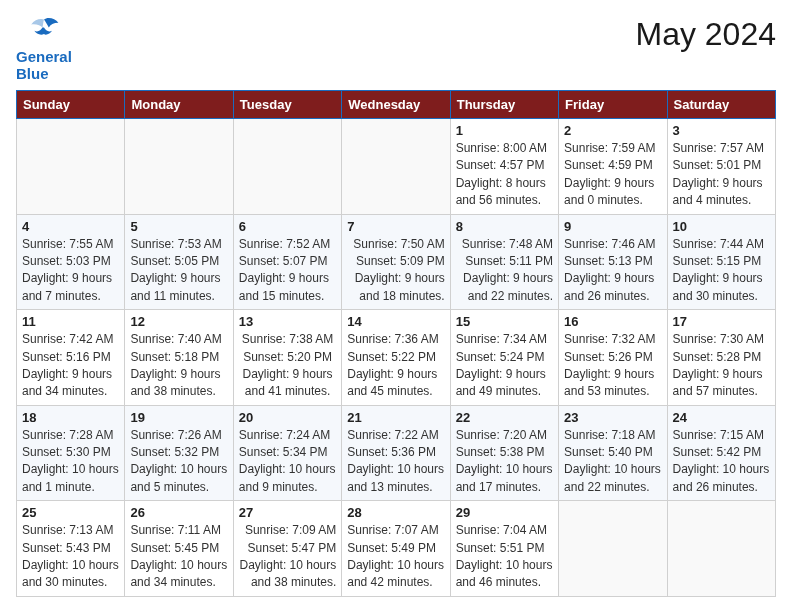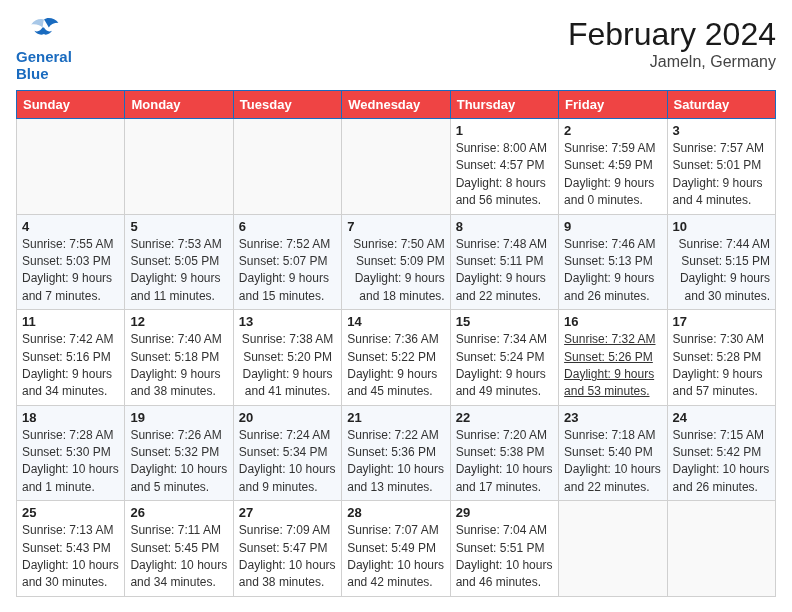--- a/index.html
+++ b/index.html
@@ -37,21 +37,21 @@
     .location-title {
       font-size: 16px;
       color: #444;
     }
     table {
       width: 100%;
       border-collapse: collapse;
       table-layout: fixed;
     }
     thead th {
-      background: #ef4444;
+      background: #7f1d1d;
       color: #fff;
       text-align: left;
       padding: 6px 6px;
       font-size: 13px;
       font-weight: bold;
       border: 1px solid #1a6bbf;
     }
     tbody td {
       vertical-align: top;
       border: 1px solid #d0d0d0;
@@ -90,22 +90,21 @@
       <path d="M20 4 C24 0 34 2 38 8 C32 8 28 10 26 14 C24 10 22 7 20 4Z" fill="#1a6bbf"></path>
       <path d="M20 4 C16 2 8 4 4 10 C10 9 16 11 18 14 C19 10 19 7 20 4Z" fill="#a8c8e8"></path>
       <path d="M18 14 C16 18 12 20 8 18 C10 22 16 24 20 22 C22 24 28 22 30 18 C26 20 22 18 20 14 C19.5 14 18.5 14 18 14Z" fill="#1a6bbf"></path>
     </svg>
     <div>
       <div style="font-size:15px;font-weight:bold;color:#1a6bbf;">General</div>
       <div style="font-size:15px;font-weight:bold;color:#1a6bbf;">Blue</div>
     </div>
   </div>
   <div class="title-block">
-    <div class="month-title">February 2024</div>
-    <div class="location-title">Jameln, Germany</div>
+    <div class="month-title">May 2024</div>
   </div>
 </div>
 
 <table>
   <thead>
     <tr>
       <th>Sunday</th>
       <th>Monday</th>
       <th>Tuesday</th>
       <th>Wednesday</th>
@@ -166,35 +165,35 @@
         </td>
         <td>
           <span class="day-num">7</span>
           <div class="cell-info" style="white-space: pre-line; text-align: right;">Sunrise: 7:50 AM
 Sunset: 5:09 PM
 Daylight: 9 hours
 and 18 minutes.</div>
         </td>
         <td>
           <span class="day-num">8</span>
-          <div class="cell-info" style="white-space: pre-line;">Sunrise: 7:48 AM
+          <div class="cell-info" style="white-space: pre-line; text-align: right;">Sunrise: 7:48 AM
 Sunset: 5:11 PM
 Daylight: 9 hours
 and 22 minutes.</div>
         </td>
         <td>
           <span class="day-num">9</span>
           <div class="cell-info" style="white-space: pre-line;">Sunrise: 7:46 AM
 Sunset: 5:13 PM
 Daylight: 9 hours
 and 26 minutes.</div>
         </td>
         <td>
           <span class="day-num">10</span>
-          <div class="cell-info" style="white-space: pre-line; text-align: right;">Sunrise: 7:44 AM
+          <div class="cell-info" style="white-space: pre-line;">Sunrise: 7:44 AM
 Sunset: 5:15 PM
 Daylight: 9 hours
 and 30 minutes.</div>
         </td>
       </tr>
       <tr>
         <td>
           <span class="day-num">11</span>
           <div class="cell-info" style="white-space: pre-line;">Sunrise: 7:42 AM
 Sunset: 5:16 PM
@@ -224,21 +223,21 @@
         </td>
         <td>
           <span class="day-num">15</span>
           <div class="cell-info" style="white-space: pre-line;">Sunrise: 7:34 AM
 Sunset: 5:24 PM
 Daylight: 9 hours
 and 49 minutes.</div>
         </td>
         <td>
           <span class="day-num">16</span>
-          <div class="cell-info" style="white-space: pre-line; text-decoration: underline;">Sunrise: 7:32 AM
+          <div class="cell-info" style="white-space: pre-line;">Sunrise: 7:32 AM
 Sunset: 5:26 PM
 Daylight: 9 hours
 and 53 minutes.</div>
         </td>
         <td>
           <span class="day-num">17</span>
           <div class="cell-info" style="white-space: pre-line;">Sunrise: 7:30 AM
 Sunset: 5:28 PM
 Daylight: 9 hours
 and 57 minutes.</div>
@@ -305,21 +304,21 @@
         </td>
         <td>
           <span class="day-num">26</span>
           <div class="cell-info" style="white-space: pre-line;">Sunrise: 7:11 AM
 Sunset: 5:45 PM
 Daylight: 10 hours
 and 34 minutes.</div>
         </td>
         <td>
           <span class="day-num">27</span>
-          <div class="cell-info" style="white-space: pre-line;">Sunrise: 7:09 AM
+          <div class="cell-info" style="white-space: pre-line; text-align: right;">Sunrise: 7:09 AM
 Sunset: 5:47 PM
 Daylight: 10 hours
 and 38 minutes.</div>
         </td>
         <td>
           <span class="day-num">28</span>
           <div class="cell-info" style="white-space: pre-line;">Sunrise: 7:07 AM
 Sunset: 5:49 PM
 Daylight: 10 hours
 and 42 minutes.</div>

